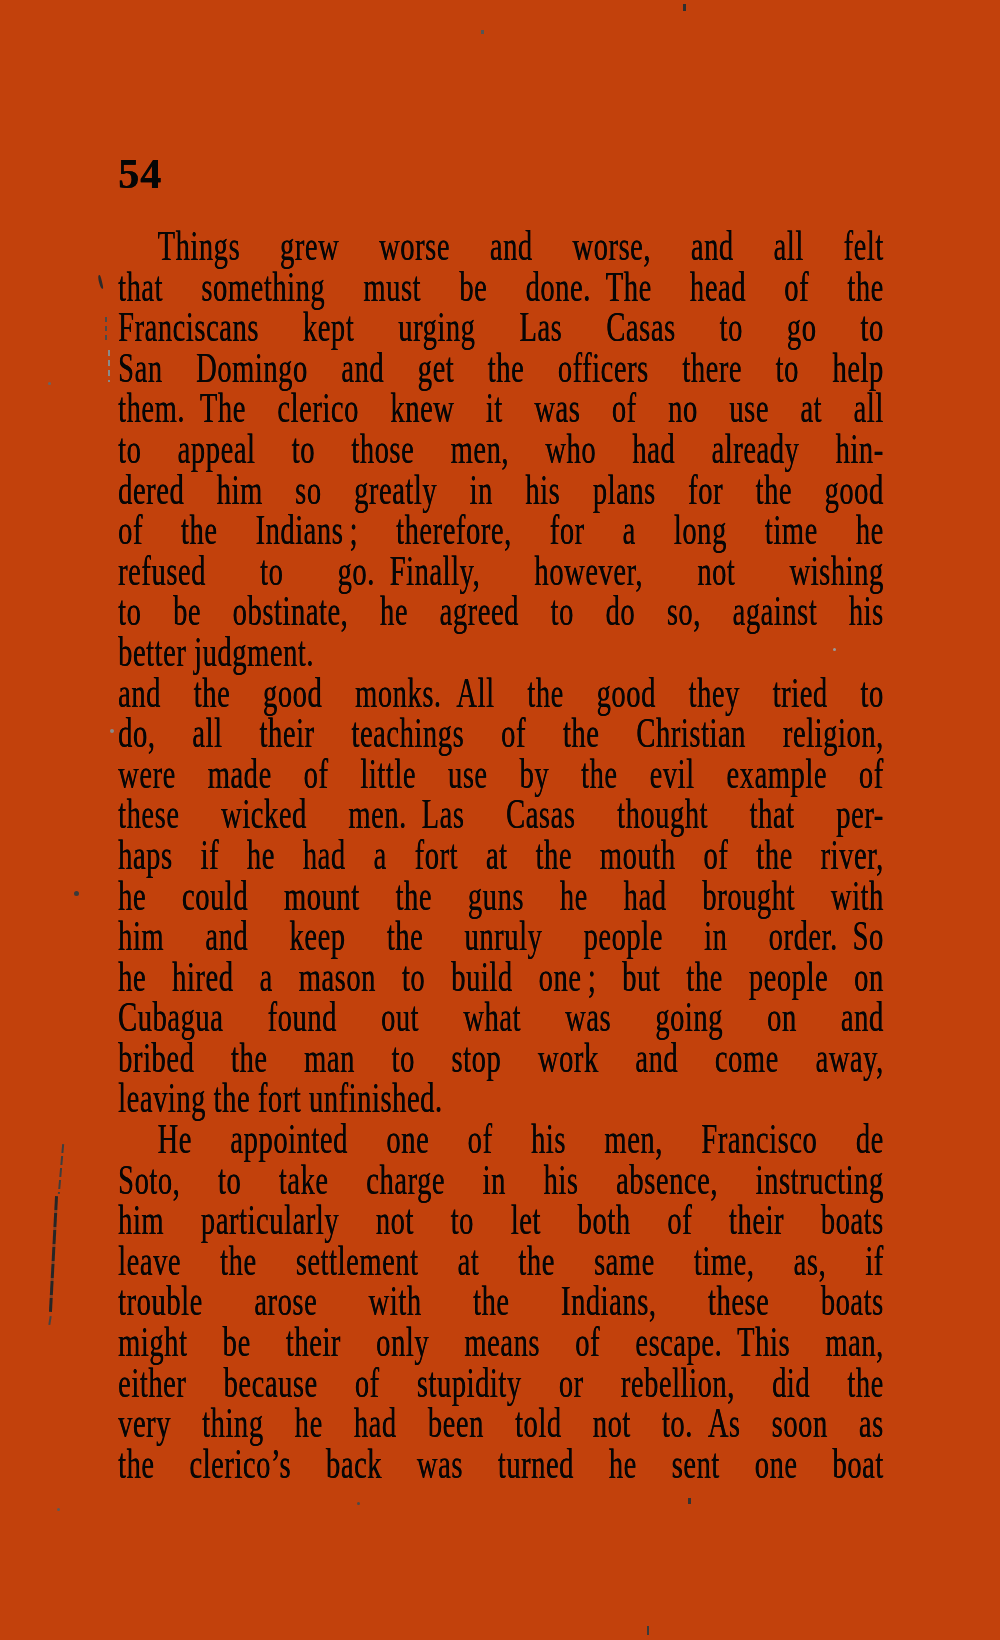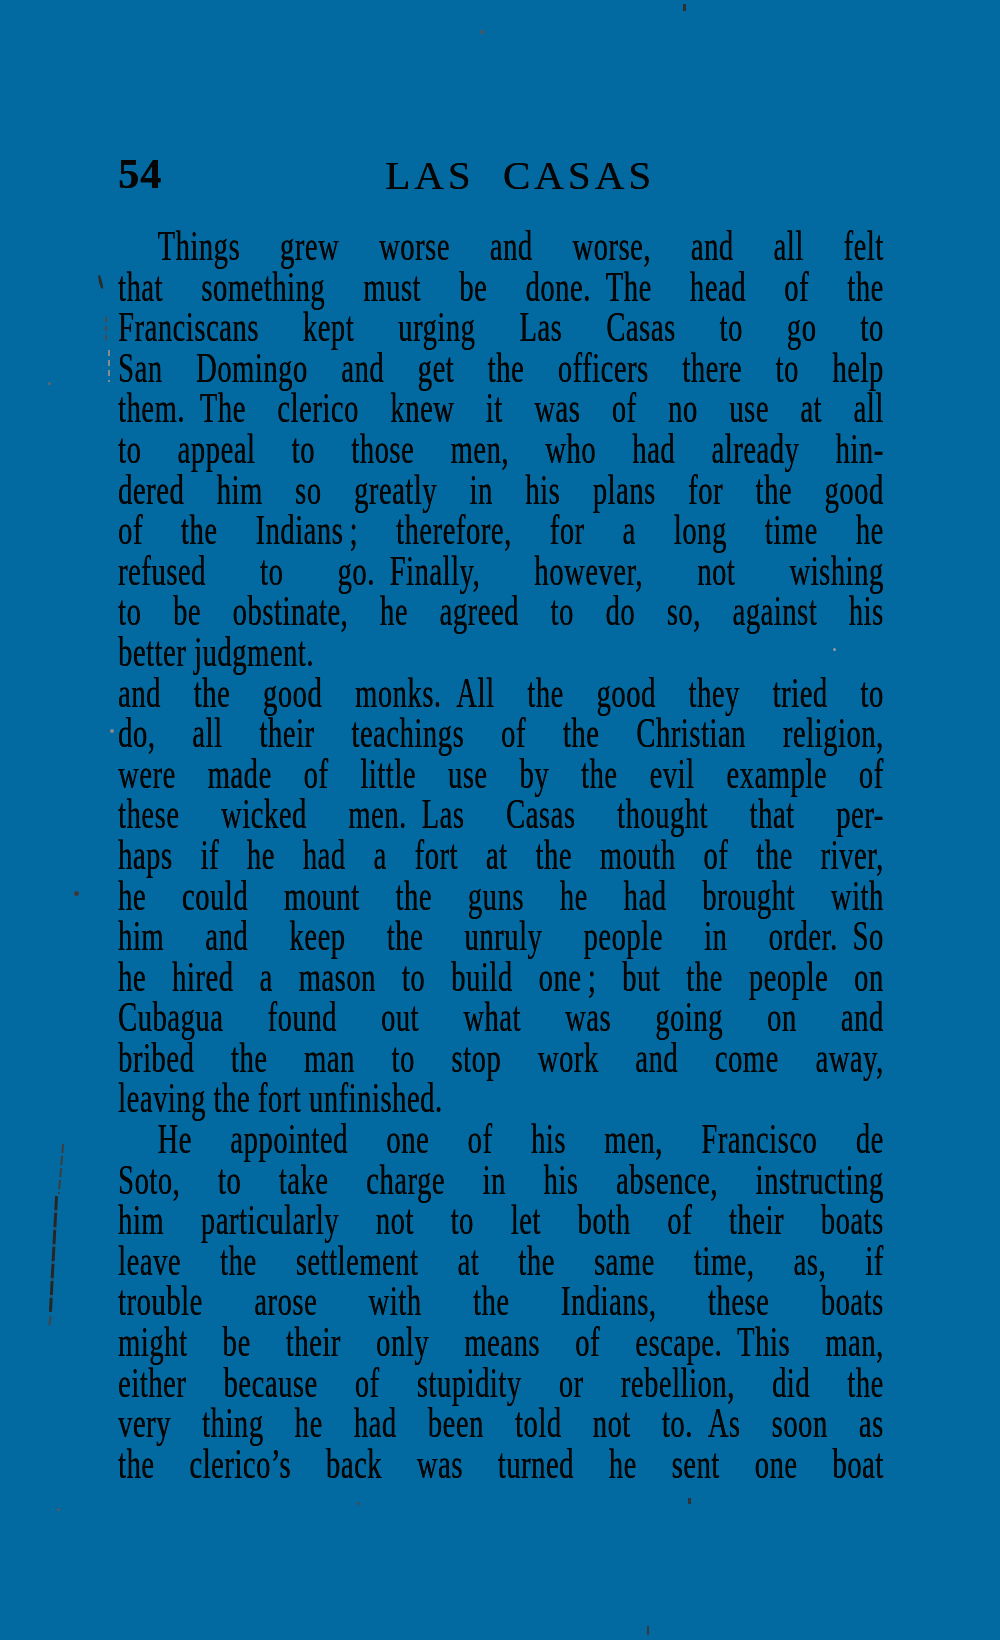--- a/index.html
+++ b/index.html
@@ -7,21 +7,21 @@
     width: 1000px; height: 1640px;
     background: #ffffff;
     position: relative;
     overflow: hidden;
     font-family: "Liberation Serif", "DejaVu Serif", serif;
     color: #060606;
   }
   .page {
     position: absolute; left: 0; top: 0;
     width: 1000px; height: 1640px;
-    background: #0369a1;
+    background: #c2410c;
   }
   
   .header {
     position: absolute; left: 118px; top: 150px;
     width: 766px; height: 46px;
   }
   .page-num {
     position: absolute; left: 0; top: 0;
     font-size: 42px; font-weight: bold;
     letter-spacing: 1px;
@@ -93,21 +93,20 @@
   .mk-speck-b3 { left: 688px; top: 1498px; width: 3px; height: 6px; background: #333; }
   .mk-speck-b4 { left: 647px; top: 1626px; width: 2px; height: 9px; background: #3a3a3a; }
 </style>
 </head>
 <body>
 
 <div class="page">
 
   <div class="header">
     <div class="page-num">54</div>
-    <div class="running-title">LAS CASAS</div>
   </div>
 
   <div class="body-text">
       <div>
         <div class="line indent">Things grew worse and worse, and all felt</div>
         <div class="line">that something must be done. The head of the</div>
         <div class="line">Franciscans kept urging Las Casas to go to</div>
         <div class="line">San Domingo and get the officers there to help</div>
         <div class="line">them. The clerico knew it was of no use at all</div>
         <div class="line">to appeal to those men, who had already hin-</div>

